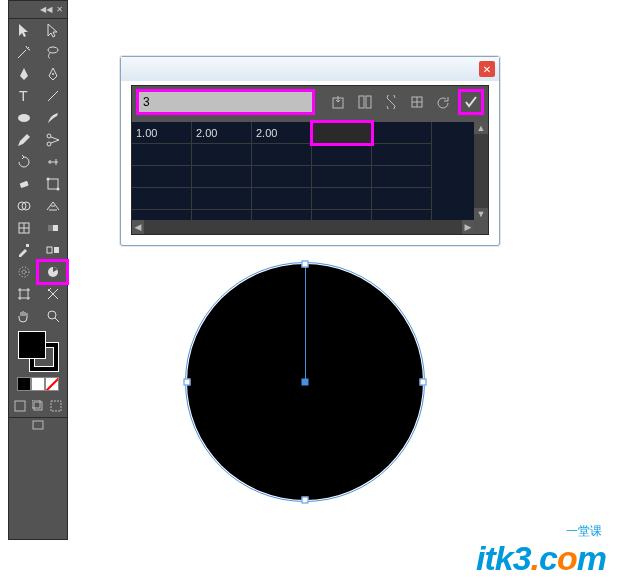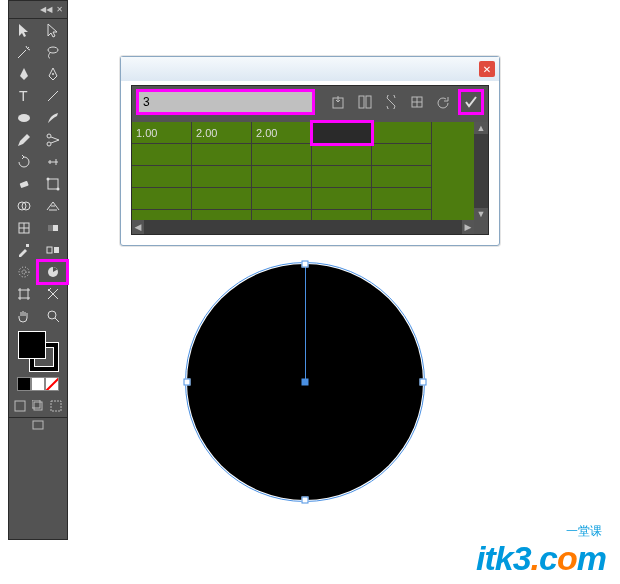--- a/index.html
+++ b/index.html
@@ -32,21 +32,21 @@
 
 .tf-panel { position: absolute; left: 120px; top: 56px; width: 380px; height: 190px; background: #fff; border: 1px solid #8aa7c2; border-radius: 3px; box-shadow: 0 0 0 1px rgba(0,0,0,.1); }
 .tf-titlebar { height: 24px; background: linear-gradient(#f5f9fc,#dde8f3); display: flex; justify-content: flex-end; align-items: center; padding: 0 4px; }
 .tf-close { width: 16px; height: 16px; background: #e04b3e; border-radius: 2px; color: #fff; font-size: 10px; display: flex; align-items: center; justify-content: center; cursor: pointer; }
 .tf-body { position: absolute; left: 10px; top: 28px; right: 10px; bottom: 10px; background: #535353; border: 1px solid #2a2a2a; }
 .tf-toolbar { height: 32px; display: flex; align-items: center; padding: 0 6px; gap: 4px; }
 .tf-input { width: 175px; height: 22px; background: #c0c0c0; border: 1px solid #2a2a2a; color: #000; font-size: 12px; padding: 0 4px; }
 .tf-icons { display: flex; gap: 8px; margin-left: auto; align-items: center; }
 .tf-icon { width: 18px; height: 18px; display: flex; align-items: center; justify-content: center; color: #bbb; cursor: pointer; }
 .tf-check { width: 22px; height: 22px; display: flex; align-items: center; justify-content: center; color: #ddd; }
-.tf-table { position: absolute; left: 0; top: 36px; right: 14px; bottom: 14px; background: #4d7c0f; font-size: 11px; color: #ddd; }
+.tf-table { position: absolute; left: 0; top: 36px; right: 14px; bottom: 14px; background: #0f172a; font-size: 11px; color: #ddd; }
 .tf-row { display: flex; height: 22px; }
 .tf-cell { width: 60px; border-right: 1px solid #3a3a3a; border-bottom: 1px solid #3a3a3a; padding: 2px 4px; display: flex; align-items: center; }
 .tf-cell.dark { background: #2a2a2a; }
 .tf-vscroll { position: absolute; right: 0; top: 36px; bottom: 14px; width: 14px; background: #3d3d3d; }
 .tf-vscroll .arrow { height: 12px; background: #555; color: #bbb; font-size: 9px; display: flex; align-items: center; justify-content: center; }
 .tf-hscroll { position: absolute; left: 0; right: 14px; bottom: 0; height: 14px; background: #3d3d3d; display: flex; }
 .tf-hscroll .arrow { width: 12px; background: #555; color: #bbb; font-size: 9px; display: flex; align-items: center; justify-content: center; }
 
 
 .circle-art { position: absolute; left: 185px; top: 262px; width: 240px; height: 240px; }

